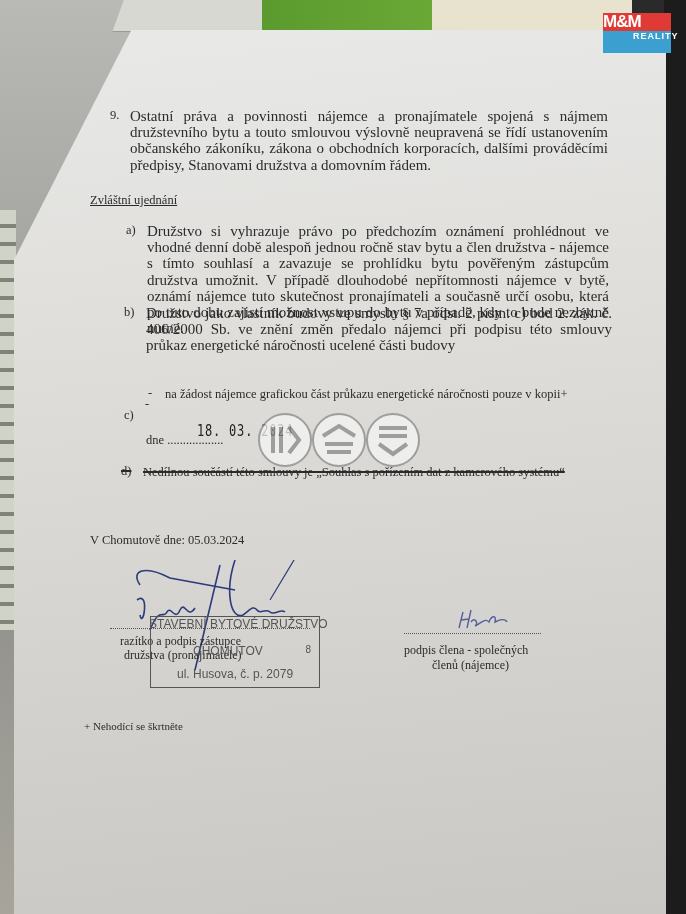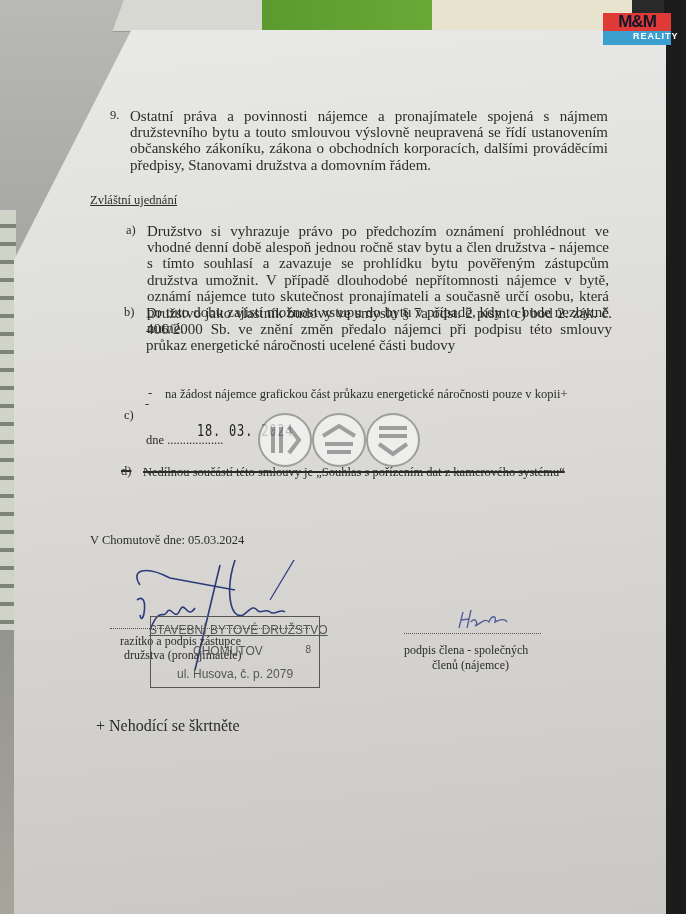--- a/index.html
+++ b/index.html
@@ -69,25 +69,25 @@
   .wm-text {
     position: absolute; left: 0; top: 58px; width: 280px; text-align: center;
     font-family: "Liberation Sans", sans-serif; font-weight: bold; font-size: 29px;
     color: #f4f4f4; -webkit-text-stroke: 1.4px #8a8a8a; letter-spacing: 0.5px;
   }
   .logo {
     position: absolute; left: 603px; top: 13px; width: 68px; height: 31px;
     font-family: "Liberation Sans", sans-serif; font-weight: bold;
   }
   .logo-top {
-    height: 18px; background: #e03a36; color: #0f172a; font-size: 17px; line-height: 18px;
-    text-align: center; letter-spacing: -1px;
+    height: 18px; background: #e03a36; color: #ffffff; font-size: 17px; line-height: 18px;
+    letter-spacing: -1px;
   }
   .logo-bot {
-    height: 14px; background: #3ba0cf; color: #fff; font-size: 9px; line-height: 11px;
+    height: 22px; background: #3ba0cf; color: #fff; font-size: 9px; line-height: 11px;
     text-align: center; letter-spacing: 1px; padding-left: 30px;
   }
 </style>
 </head>
 <body>
 
 <div class="bg-left"></div>
 <div class="bg-left-stack"></div>
 <div class="bg-card"></div>
 <div class="bg-green"></div>
@@ -134,34 +134,34 @@
     <path d="M12 40 C 25 30, 18 70, 15 55 M25 70 C 35 45, 38 60, 42 52 C 46 45, 50 62, 55 50 C 60 40, 62 60, 70 48" stroke="#2c3b7a" stroke-width="1.6" fill="none"></path>
     <path d="M95 5 L 70 110" stroke="#2c3b7a" stroke-width="1.6" fill="none"></path>
     <path d="M110 0 C 100 30, 105 60, 118 55 C 125 50, 128 45, 132 50 C 135 55, 140 48, 145 52 C 150 56, 155 48, 160 52" stroke="#2c3b7a" stroke-width="1.6" fill="none"></path>
     <path d="M175 -10 L 145 40" stroke="#2c3b7a" stroke-width="1.2" fill="none"></path>
   </svg>
   <div class="sig-line" style="left:110px; top:628px; width:200px;"></div>
   <div class="t" style="left:120px; top:633px; font-size:12px;">razítko a podpis zástupce</div>
   <div class="t" style="left:124px; top:647px; font-size:12px;">družstva (pronajímatele)</div>
 
   <div class="stamp">
-    <div style="left:-2px; top:6px; font-size:12px;text-decoration:underline;">STAVEBNÍ BYTOVÉ DRUŽSTVO</div>
+    <div style="left:-2px; top:0; font-size:12px;">STAVEBNÍ BYTOVÉ DRUŽSTVO</div>
     <div style="left:42px; top:27px; font-size:12px;">CHOMUTOV</div>
     <div style="right:8px; top:27px; font-size:10px;">8</div>
     <div style="left:26px; top:50px; font-size:12px;">ul. Husova, č. p. 2079</div>
   </div>
 
   <svg style="position:absolute; left:455px; top:608px;" width="60" height="25">
     <path d="M8 4 L 4 20 M6 12 L 14 11 M16 2 L 12 20 M16 14 C 20 8, 24 16, 20 18 C 28 14, 30 10, 34 14 C 36 8, 42 6, 40 14 C 44 12, 50 10, 52 14" stroke="#55609a" stroke-width="1.4" fill="none"></path>
   </svg>
   <div class="sig-line" style="left:404px; top:633px; width:137px;"></div>
   <div class="t" style="left:404px; top:642px; font-size:12px;">podpis člena - společných</div>
   <div class="t" style="left:432px; top:657px; font-size:12px;">členů (nájemce)</div>
 
-  <div class="t" style="left:84px; top:718px; font-size:16px;margin-left:12px;">+ Nehodící se škrtněte</div>
+  <div class="t" style="left:84px; top:718px; font-size:11px;">+ Nehodící se škrtněte</div>
 
   <div class="watermark">
     <svg width="280" height="60" style="position:absolute; left:50px; top:2px;">
       <g>
         <circle cx="30" cy="28" r="26" fill="#f5f5f5" stroke="#8a8a8a" stroke-width="2"></circle>
         <path d="M18 15 L 18 41 M26 15 L 26 41 M34 15 L 44 28 L 34 41" stroke="#8a8a8a" stroke-width="4" fill="none"></path>
       </g>
       <g>
         <circle cx="84" cy="28" r="26" fill="#f5f5f5" stroke="#8a8a8a" stroke-width="2"></circle>
         <path d="M68 24 L 84 14 L 100 24 M70 32 L 98 32 M72 40 L 96 40" stroke="#8a8a8a" stroke-width="4" fill="none"></path>

